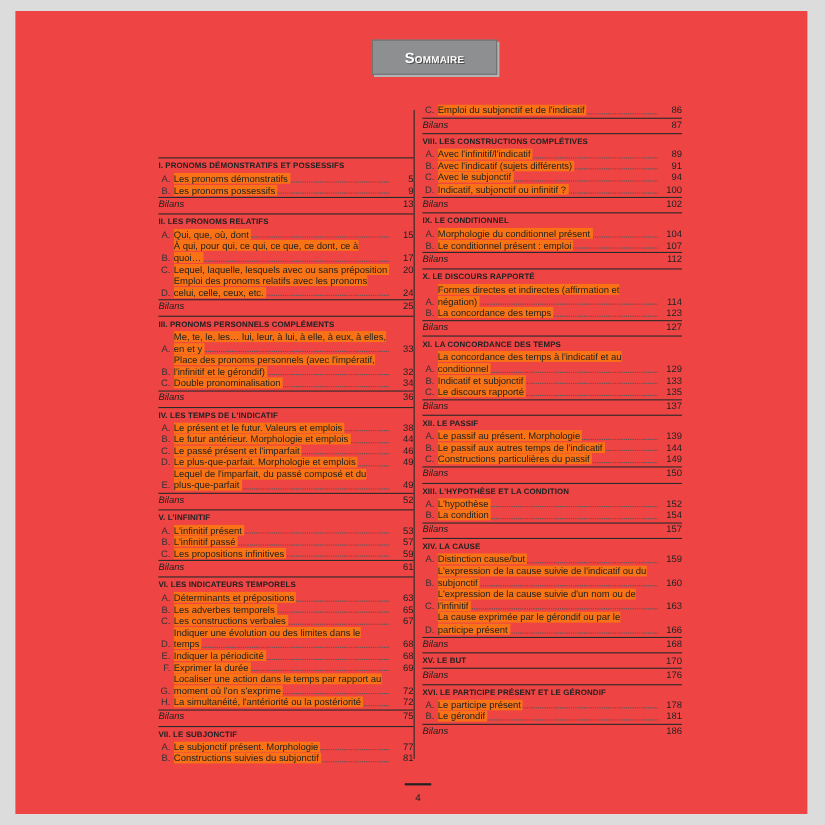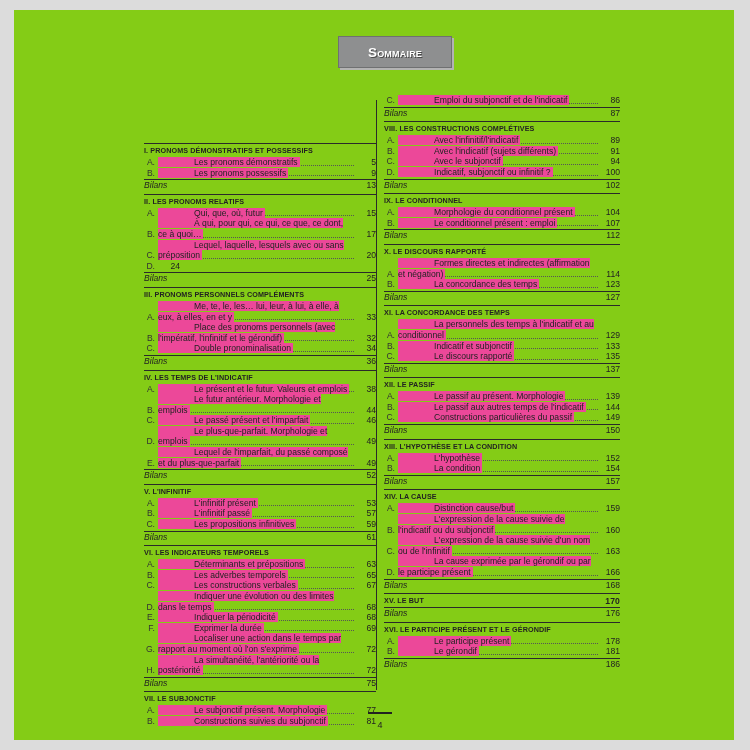--- a/index.html
+++ b/index.html
@@ -2,21 +2,21 @@
 <html><head>
 <meta charset="utf-8">
 <style>
   html, body { margin:0; padding:0; }
   body {
     width:750px; height:750px; background:#dcdcdc; position:relative; overflow:hidden;
     font-family: "Liberation Sans", sans-serif; color:#222;
   }
   .page {
     position:absolute; left:14px; top:10px; width:720px; height:730px;
-    background:#84cc16;
+    background:#ef4444;
   }
   .title-banner {
     position:absolute; left:324px; top:26px; width:112px; height:30px;
     background:#8e8f90; border:1px solid #6f7071;
     box-shadow: 2px 2px 0 #b3b3b3;
     display:flex; align-items:center; justify-content:center;
   }
   .title-banner span {
     color:#fff; font-weight:bold; font-size:13.5px; letter-spacing:0.2px;
     text-shadow: 1px 1px 0 #4a4a4a;
@@ -35,21 +35,21 @@
   .sec-title {
     font-size:7.2px; font-weight:bold; text-transform:uppercase; letter-spacing:0.1px;
     line-height:10px; margin-bottom:1px;
   }
   .entry {
     display:flex; align-items:flex-end; font-size:8.6px; line-height:10.6px;
   }
   .entry .letter { width:14px; flex:none; text-align:right; padding-right:3px; box-sizing:border-box; color:#333; }
   .entry .text { flex:1 1 auto; position:relative; overflow:hidden; white-space:nowrap; }
   .entry .text.wrap { white-space:normal; }
-  .entry .text .t { background:#ec4899; padding-right:2px; position:relative; z-index:1;padding-left:36px; }
+  .entry .text .t { background:#f97316; padding-right:2px; position:relative; z-index:1; }
   .entry .text .dots {
     position:absolute; left:0; right:0; bottom:2px; border-bottom:1px dotted #555; z-index:0;
   }
   .entry .page-num { width:22px; flex:none; text-align:right; }
   .entry.bilan .text { font-style:italic; }
   .entry.bilan { padding-left:0;gap:28px; }
   .entry.bilan { border-top:1px solid #2a2a2a; margin-top:1px; }
   .footer-num {
     position:absolute; left:372px; top:720px; font-size:9px; text-align:center; width:16px;
   }
@@ -81,35 +81,36 @@
       </div>
       <div class="entry bilan">
         <span class="text">Bilans</span>
         <span class="page-num">13</span>
       </div>
     </div>
     <div class="section">
       <div class="sec-title">II. Les pronoms relatifs</div>
       <div class="entry">
         <span class="letter">A.</span>
-        <span class="text"><span class="dots"></span><span class="t">Qui, que, où, futur</span></span>
+        <span class="text"><span class="dots"></span><span class="t">Qui, que, où, dont</span></span>
         <span class="page-num">15</span>
       </div>
       <div class="entry">
         <span class="letter">B.</span>
         <span class="text wrap"><span class="dots"></span><span class="t">À qui, pour qui, ce qui, ce que, ce dont, ce à quoi…</span></span>
         <span class="page-num">17</span>
       </div>
       <div class="entry">
         <span class="letter">C.</span>
         <span class="text wrap"><span class="dots"></span><span class="t">Lequel, laquelle, lesquels avec ou sans préposition</span></span>
         <span class="page-num">20</span>
       </div>
       <div class="entry">
         <span class="letter">D.</span>
+        <span class="text wrap"><span class="dots"></span><span class="t">Emploi des pronoms relatifs avec les pronoms celui, celle, ceux, etc.</span></span>
         <span class="page-num">24</span>
       </div>
       <div class="entry bilan">
         <span class="text">Bilans</span>
         <span class="page-num">25</span>
       </div>
     </div>
     <div class="section">
       <div class="sec-title">III. Pronoms personnels compléments</div>
       <div class="entry">
@@ -318,21 +319,21 @@
       </div>
       <div class="entry bilan">
         <span class="text">Bilans</span>
         <span class="page-num">127</span>
       </div>
     </div>
     <div class="section">
       <div class="sec-title">XI. La concordance des temps</div>
       <div class="entry">
         <span class="letter">A.</span>
-        <span class="text wrap"><span class="dots"></span><span class="t">La personnels des temps à l'indicatif et au conditionnel</span></span>
+        <span class="text wrap"><span class="dots"></span><span class="t">La concordance des temps à l'indicatif et au conditionnel</span></span>
         <span class="page-num">129</span>
       </div>
       <div class="entry">
         <span class="letter">B.</span>
         <span class="text"><span class="dots"></span><span class="t">Indicatif et subjonctif</span></span>
         <span class="page-num">133</span>
       </div>
       <div class="entry">
         <span class="letter">C.</span>
         <span class="text"><span class="dots"></span><span class="t">Le discours rapporté</span></span>
@@ -405,21 +406,21 @@
         <span class="page-num">166</span>
       </div>
       <div class="entry bilan">
         <span class="text">Bilans</span>
         <span class="page-num">168</span>
       </div>
     </div>
     <div class="section">
       <div class="sec-title" style="display: flex;">
         <span style="flex: 1 1 0%;">XV. Le but</span>
-        <span style="font-weight: bold; font-size: 8.6px; margin-left: 17px;">170</span>
+        <span style="font-weight: normal; font-size: 8.6px; margin-left: 17px;">170</span>
       </div>
       <div class="entry bilan">
         <span class="text">Bilans</span>
         <span class="page-num">176</span>
       </div>
     </div>
     <div class="section">
       <div class="sec-title">XVI. Le participe présent et le gérondif</div>
       <div class="entry">
         <span class="letter">A.</span>

